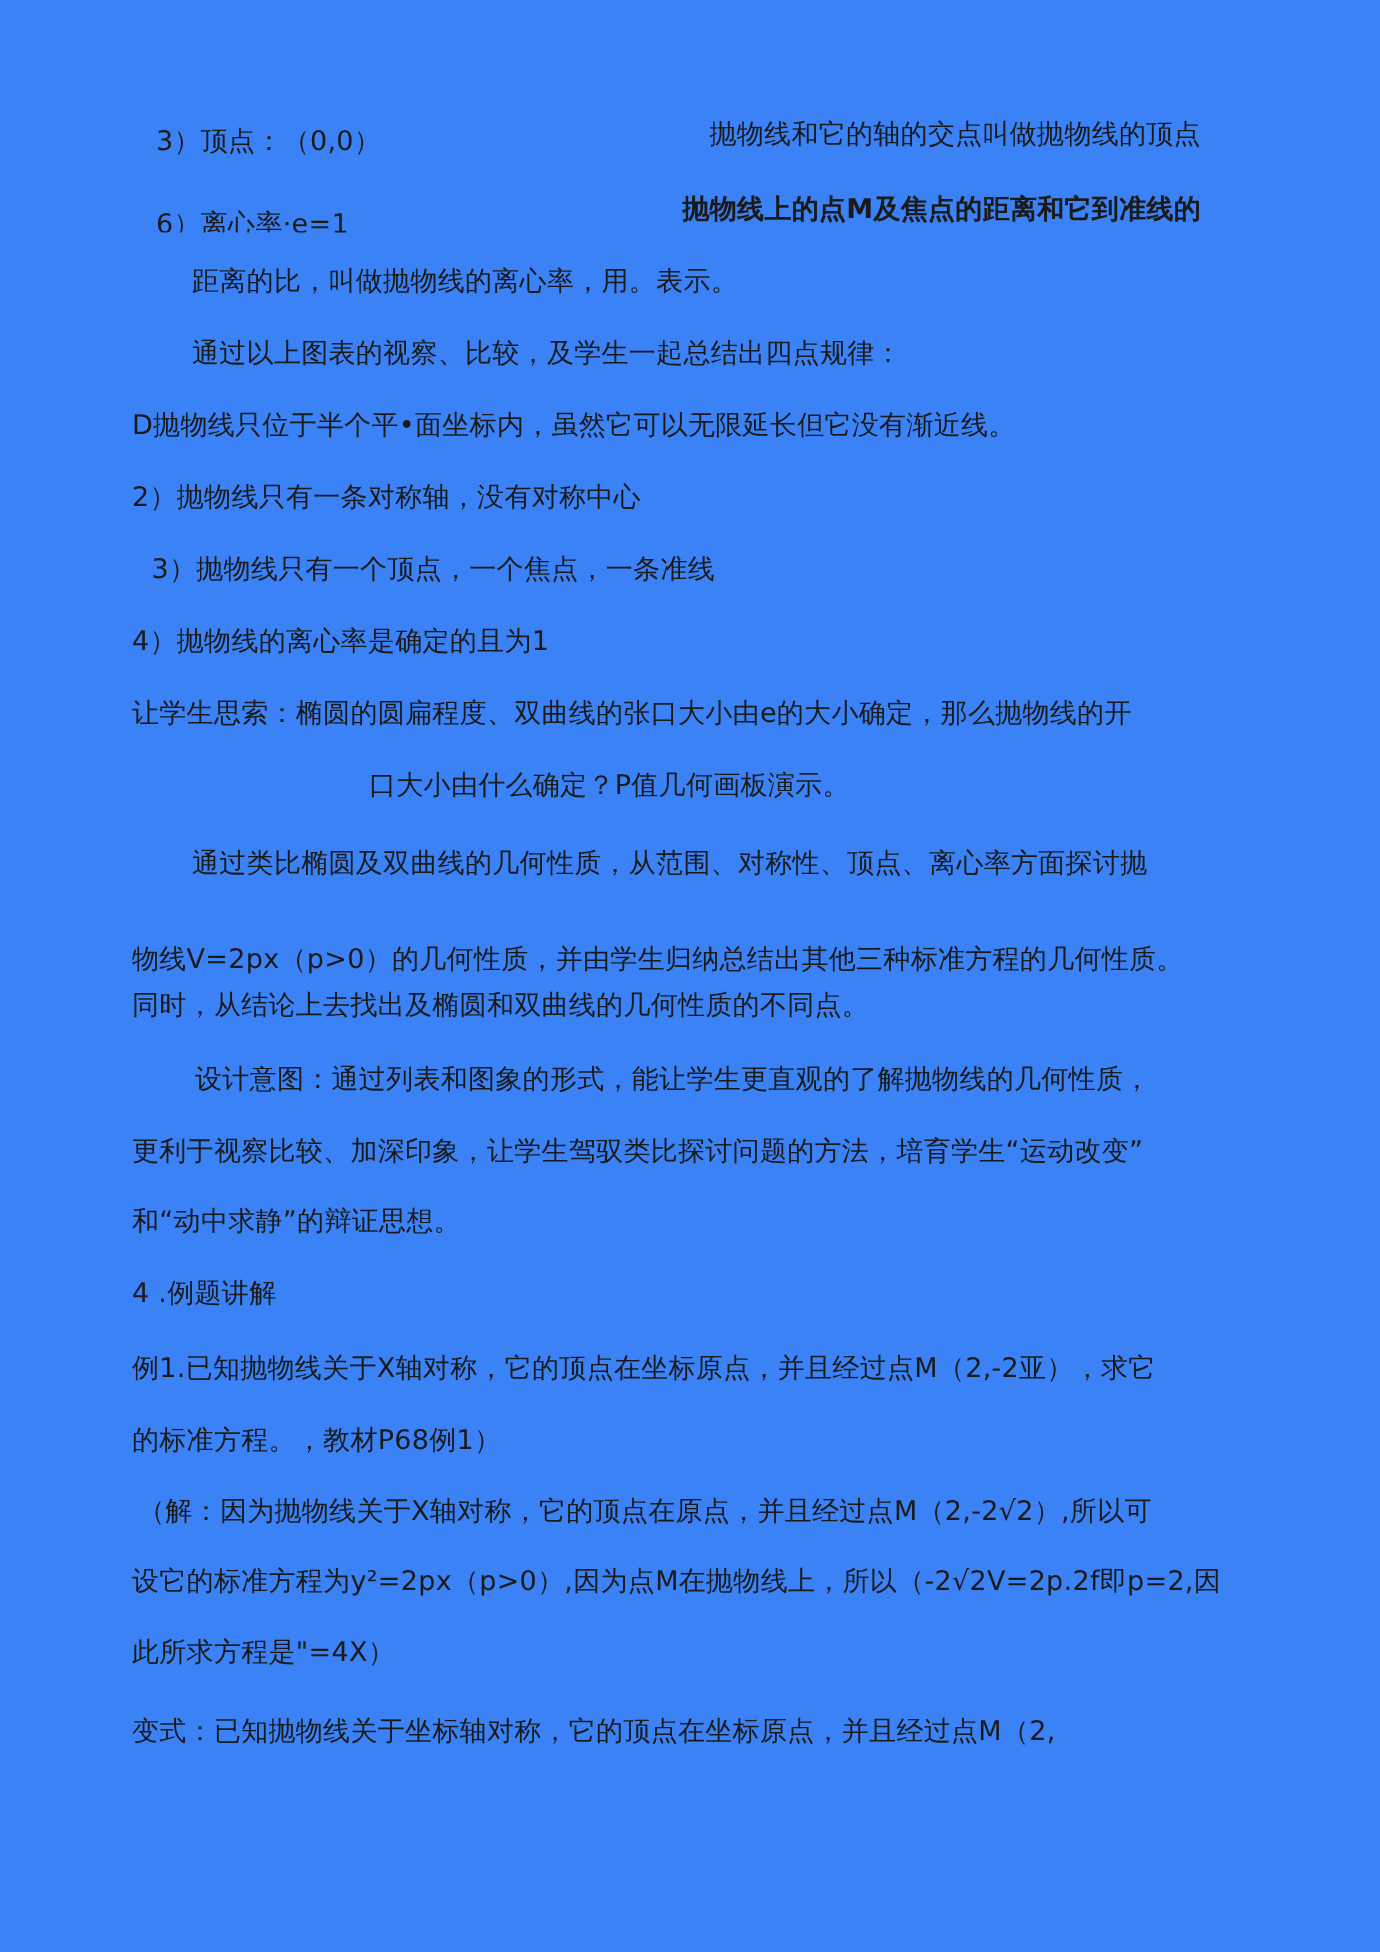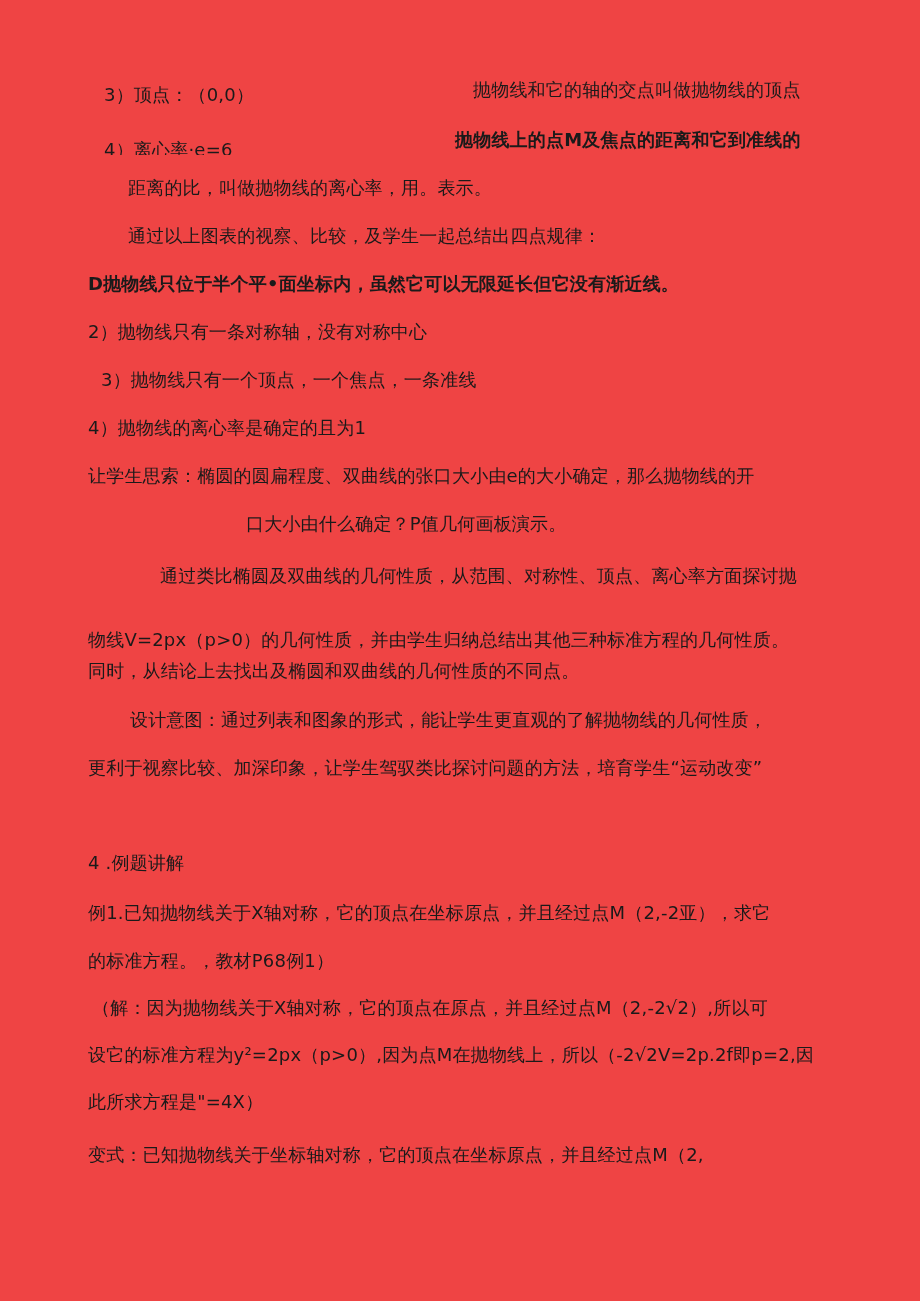--- a/index.html
+++ b/index.html
@@ -13,21 +13,21 @@
       position: relative;
       overflow: hidden;
       font-family: "DejaVu Sans", "Liberation Sans", sans-serif;
       color: #1a1a1a;
     }
     .page {
       position: absolute;
       left: 0; top: 0;
       width: 920px;
       height: 1301px;
-      background: #ef4444;
+      background: #3b82f6;
     }
     .line {
       position: absolute;
       font-size: 18px;
       line-height: 24px;
       white-space: nowrap;
       letter-spacing: 0.2px;
     }
     .clip {
       position: absolute;
@@ -36,37 +36,38 @@
   </style>
 </head>
 <body>
 
 <div class="page">
 
   <div class="line" style="left:104px; top:83px;">3）顶点：（0,0）</div>
   <div class="line" style="left:473px; top:78px;">抛物线和它的轴的交点叫做抛物线的顶点</div>
 
   <div class="clip" style="left:100px; top:130px; width:200px; height:25px;">
-    <div class="line" style="left:4px; top:8px;">4）离心率·e=6</div>
+    <div class="line" style="left:4px; top:8px;">6）离心率·e=1</div>
   </div>
   <div class="line" style="left:455px; top:128px;font-weight:bold;">抛物线上的点M及焦点的距离和它到准线的</div>
 
   <div class="line" style="left:128px; top:176px;">距离的比，叫做抛物线的离心率，用。表示。</div>
   <div class="line" style="left:128px; top:224px;">通过以上图表的视察、比较，及学生一起总结出四点规律：</div>
-  <div class="line" style="left:88px; top:272px;font-weight:bold;">D抛物线只位于半个平•面坐标内，虽然它可以无限延长但它没有渐近线。</div>
+  <div class="line" style="left:88px; top:272px;">D抛物线只位于半个平•面坐标内，虽然它可以无限延长但它没有渐近线。</div>
   <div class="line" style="left:88px; top:320px;">2）抛物线只有一条对称轴，没有对称中心</div>
   <div class="line" style="left:88px; top:368px;margin-left:13px;">3）抛物线只有一个顶点，一个焦点，一条准线</div>
   <div class="line" style="left:88px; top:416px;">4）抛物线的离心率是确定的且为1</div>
   <div class="line" style="left:88px; top:464px;">让学生思索：椭圆的圆扁程度、双曲线的张口大小由e的大小确定，那么抛物线的开</div>
   <div class="line" style="left:200px; top:512px;margin-left:46px;">口大小由什么确定？P值几何画板演示。</div>
-  <div class="line" style="left:128px; top:564px;margin-left:32px;">通过类比椭圆及双曲线的几何性质，从范围、对称性、顶点、离心率方面探讨抛</div>
+  <div class="line" style="left:128px; top:564px;">通过类比椭圆及双曲线的几何性质，从范围、对称性、顶点、离心率方面探讨抛</div>
   <div class="line" style="left:88px; top:612px;margin-top:16px;">物线V=2px（p&gt;0）的几何性质，并由学生归纳总结出其他三种标准方程的几何性质。</div>
   <div class="line" style="left:88px; top:659px;">同时，从结论上去找出及椭圆和双曲线的几何性质的不同点。</div>
   <div class="line" style="left:130px; top:708px;">设计意图：通过列表和图象的形式，能让学生更直观的了解抛物线的几何性质，</div>
   <div class="line" style="left:88px; top:756px;">更利于视察比较、加深印象，让学生驾驭类比探讨问题的方法，培育学生“运动改变”</div>
+  <div class="line" style="left:88px; top:803px;">和“动中求静”的辩证思想。</div>
   <div class="line" style="left:88px; top:851px;">4 .例题讲解</div>
   <div class="line" style="left:88px; top:901px;">例1.已知抛物线关于X轴对称，它的顶点在坐标原点，并且经过点M（2,-2亚），求它</div>
   <div class="line" style="left:88px; top:949px;">的标准方程。，教材P68例1）</div>
   <div class="line" style="left:92px; top:996px;">（解：因为抛物线关于X轴对称，它的顶点在原点，并且经过点M（2,-2√2）,所以可</div>
   <div class="line" style="left:88px; top:1043px;">设它的标准方程为y²=2px（p&gt;0）,因为点M在抛物线上，所以（-2√2V=2p.2f即p=2,因</div>
   <div class="line" style="left:88px; top:1090px;">此所求方程是"=4X）</div>
   <div class="line" style="left:88px; top:1143px;">变式：已知抛物线关于坐标轴对称，它的顶点在坐标原点，并且经过点M（2,</div>
 
 </div>
 

